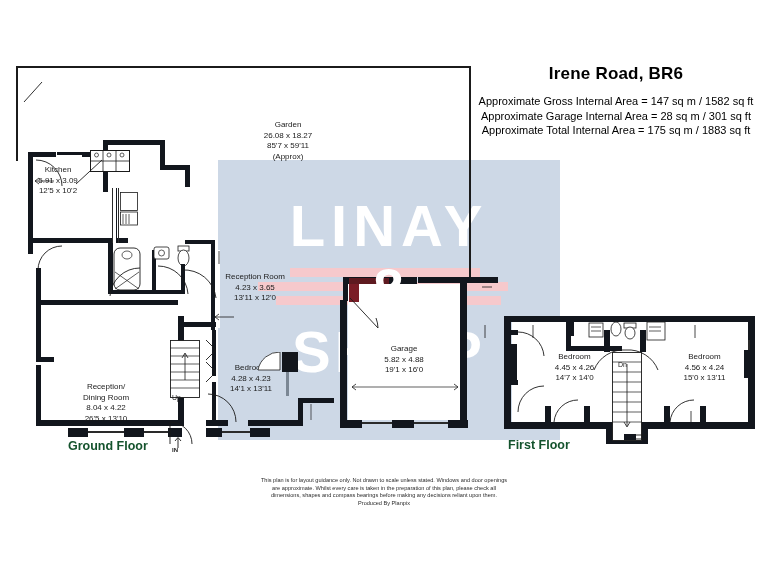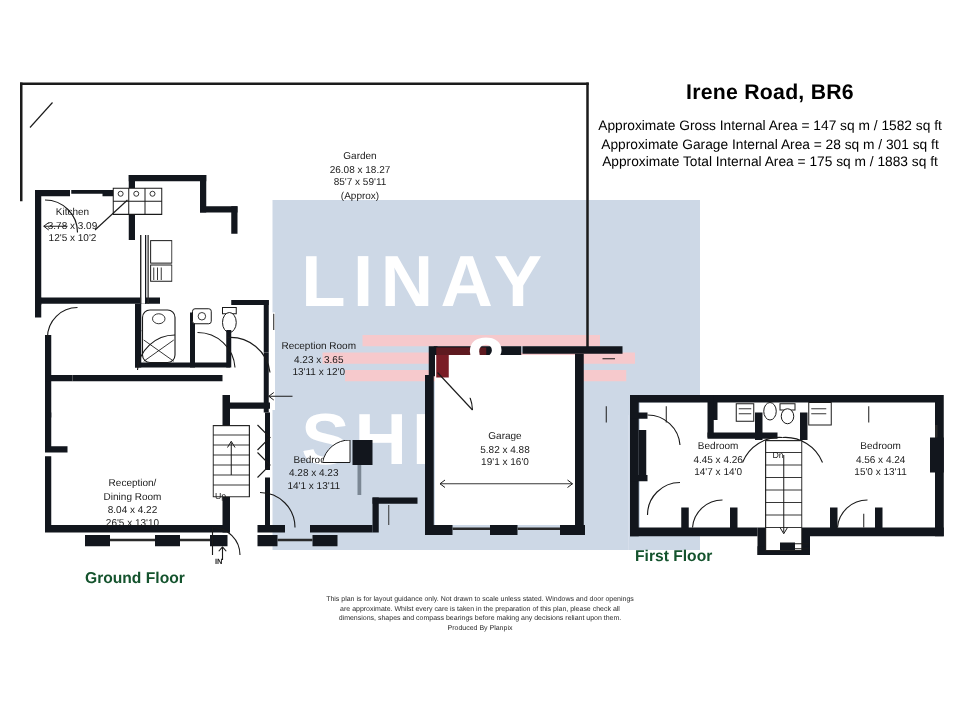--- a/index.html
+++ b/index.html
@@ -58,25 +58,24 @@
     position: absolute;
     left: 218px;
     top: 168px;
     width: 342px;
     height: 235px;
     pointer-events: none;
   }
   .wm-line {
     position: absolute;
     width: 100%;
-    text-align: left;
+    text-align: center;
     color: #ffffff;
     font-weight: bold;
     font-family: "Liberation Sans", sans-serif;
-    padding-left: 23px;
   }
   .wm-linay { top: 24px;  font-size: 58px; letter-spacing: 6px; }
   .wm-shipp { top: 150px; font-size: 58px; letter-spacing: 4px; }
   .wm-bar {
     position: absolute;
     background: #f6c9cc;
     height: 9px;
   }
   .wm-bar-a { left: 72px;  top: 100px; width: 190px; }
   .wm-bar-b { left: 40px;  top: 114px; width: 250px; }
@@ -227,21 +226,21 @@
     <line x1="13" y1="0.5" x2="13" y2="21.5" stroke="#1a1a1a" stroke-width="0.8"></line>
     <line x1="26" y1="0.5" x2="26" y2="21.5" stroke="#1a1a1a" stroke-width="0.8"></line>
     <line x1="0.5" y1="11" x2="39.5" y2="11" stroke="#1a1a1a" stroke-width="0.8"></line>
     <circle cx="6.5" cy="5" r="2" fill="none" stroke="#1a1a1a" stroke-width="0.7"></circle>
     <circle cx="19" cy="5" r="2" fill="none" stroke="#1a1a1a" stroke-width="0.7"></circle>
     <circle cx="32" cy="5" r="2" fill="none" stroke="#1a1a1a" stroke-width="0.7"></circle>
   </svg>
 
   <div class="rlabel" style="left:8px; top:165px; width:100px;">
     <span class="nm">Kitchen</span>
-    <span class="m">3.78 x 3.09</span>
+    <span class="m">5.91 x 3.09</span>
     <span class="f">12'5 x 10'2</span>
   </div>
 
   <div class="wall" style="left:113px; top:188px; width:4px; height:55px;"></div>
   <div class="wall" style="left:113px; top:188px; width:3px; height:55px; background:#ffffff;"></div>
   <div class="hair" style="left:112px; top:188px; width:1px; height:55px;"></div>
   <div class="hair" style="left:118px; top:188px; width:1px; height:55px;"></div>
   <svg class="fix" style="left:120px; top:192px;" width="18" height="36">
     <rect x="0.5" y="0.5" width="17" height="18" fill="#fff" stroke="#1a1a1a" stroke-width="0.8"></rect>
     <rect x="0.5" y="20" width="17" height="13" fill="#fff" stroke="#1a1a1a" stroke-width="0.8"></rect>
@@ -361,21 +360,21 @@
   <div class="hair" style="left:222px; top:431px; width:28px; height:2px;"></div>
   <svg class="fix" style="left:168px; top:420px;" width="40" height="26">
     <path d="M2 2 A22 22 0 0 1 24 24" fill="none" stroke="#1a1a1a" stroke-width="0.9"></path>
     <line x1="2" y1="2" x2="2" y2="24" stroke="#1a1a1a" stroke-width="0.9"></line>
   </svg>
   <svg class="fix" style="left:172px; top:437px;" width="12" height="12">
     <path d="M6 11 L6 1 M3 4 L6 0.5 L9 4" fill="none" stroke="#1a1a1a" stroke-width="0.9"></path>
   </svg>
   <div class="mini mini-b" style="left:172px; top:447px; font-size:6px;">IN</div>
 
-  <div class="floor-title" style="left:68px; top:455px;">Ground Floor</div>
+  <div class="floor-title" style="left:68px; top:439px;">Ground Floor</div>
 
   <div class="room-white" style="left:512px; top:322px; width:60px; height:104px;"></div>
   <div class="room-white" style="left:576px; top:322px; width:180px; height:104px;"></div>
 
   <div class="wall" style="left:504px; top:316px; width:250px; height:6px;"></div>
   <div class="wall" style="left:504px; top:316px; width:7px;   height:113px;"></div>
   <div class="wall" style="left:748px; top:316px; width:7px;   height:113px;"></div>
   <div class="wall" style="left:504px; top:422px; width:102px; height:7px;"></div>
   <div class="wall" style="left:648px; top:422px; width:107px; height:7px;"></div>
   <div class="wall" style="left:606px; top:422px; width:8px;   height:22px;"></div>

